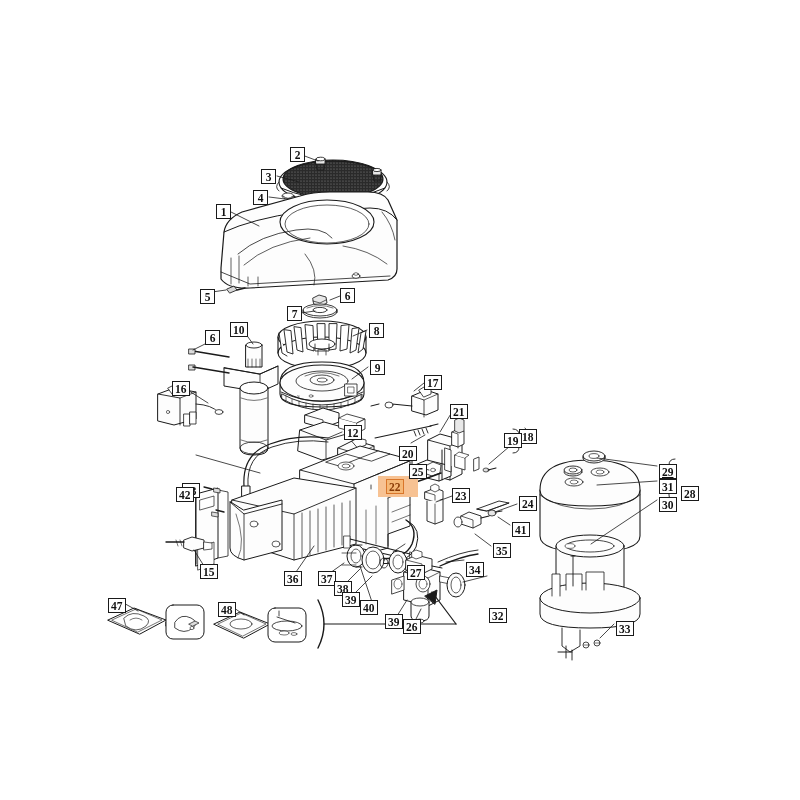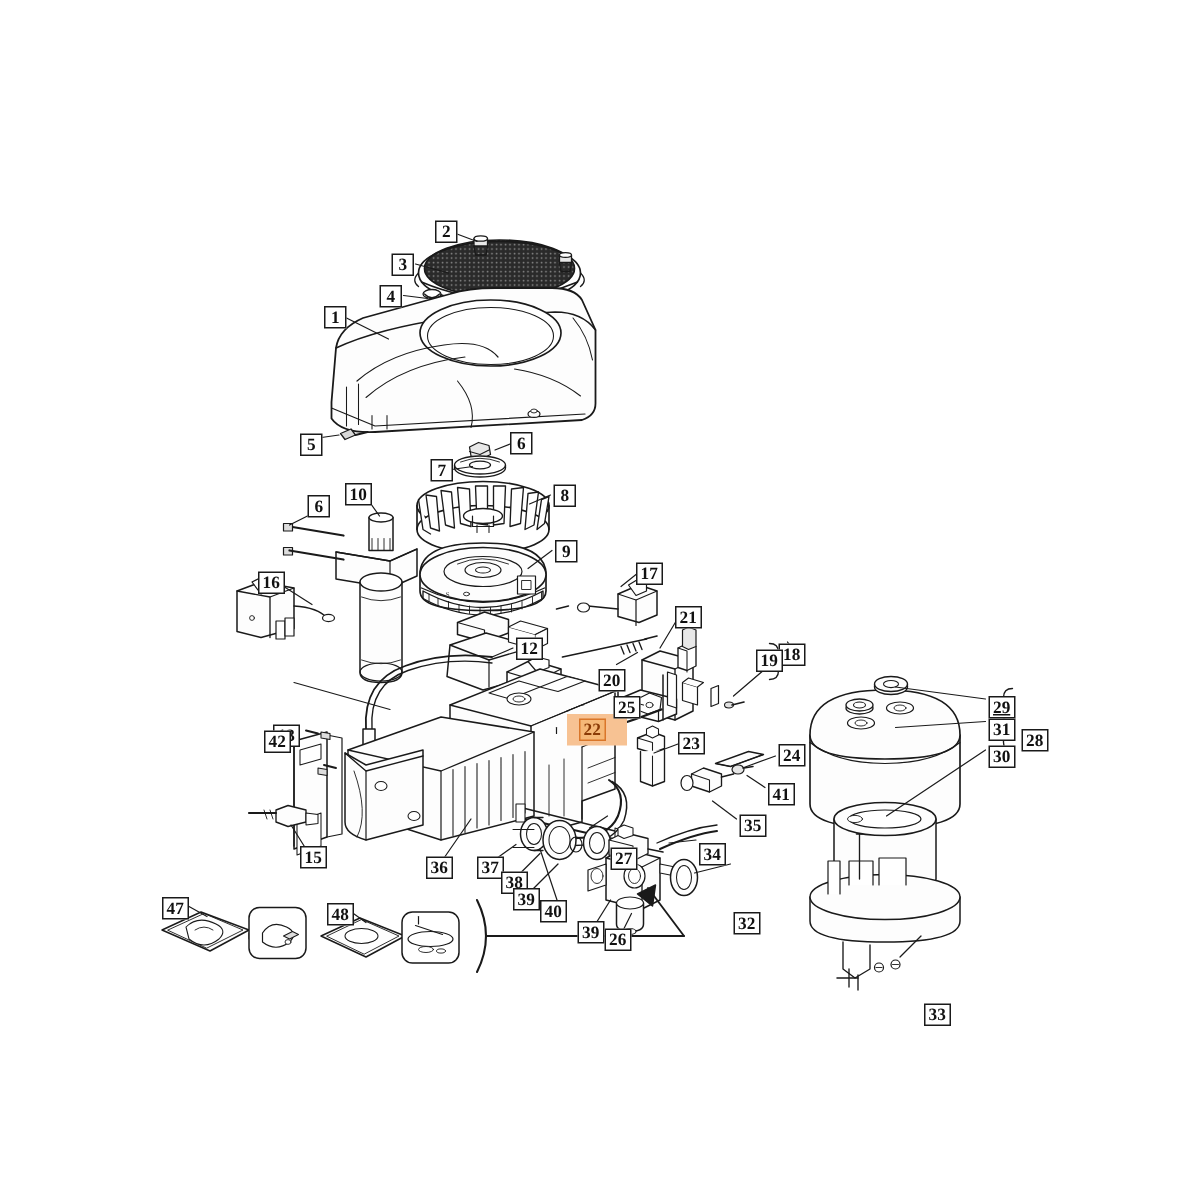--- a/index.html
+++ b/index.html
@@ -595,21 +595,21 @@
       <div class="callout" style="left: 452px; top: 488px;">23</div>
       <div class="callout" style="left: 519px; top: 496px;">24</div>
       <div class="callout" style="left: 409px; top: 464px;">25</div>
       <div class="callout" style="left: 403px; top: 619px;">26</div>
       <div class="callout" style="left: 407px; top: 565px;">27</div>
       <div class="callout" style="left: 681px; top: 486px;">28</div>
       <div class="callout" style="left: 659px; top: 464px; text-decoration: underline;">29</div>
       <div class="callout" style="left: 659px; top: 497px;">30</div>
       <div class="callout" style="left: 659px; top: 479px;">31</div>
       <div class="callout" style="left: 489px; top: 572px; margin-top: 36px;">32</div>
-      <div class="callout" style="left: 616px; top: 621px; margin-top: 48px;">33</div>
+      <div class="callout" style="left: 616px; top: 621px;">33</div>
       <div class="callout" style="left: 466px; top: 562px;">34</div>
       <div class="callout" style="left: 493px; top: 543px;">35</div>
       <div class="callout" style="left: 284px; top: 571px;">36</div>
       <div class="callout" style="left: 318px; top: 571px;">37</div>
       <div class="callout" style="left: 334px; top: 581px;">38</div>
       <div class="callout" style="left: 342px; top: 592px;">39</div>
       <div class="callout" style="left: 385px; top: 614px;">39</div>
       <div class="callout" style="left: 360px; top: 600px;">40</div>
       <div class="callout" style="left: 512px; top: 522px;">41</div>
       <div class="callout" style="left: 176px; top: 487px;">42</div>

